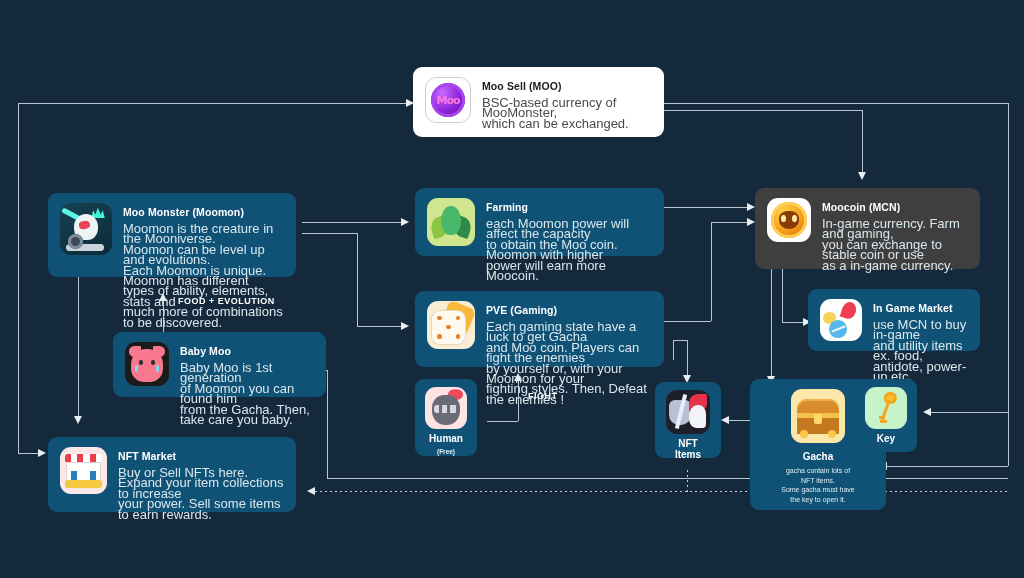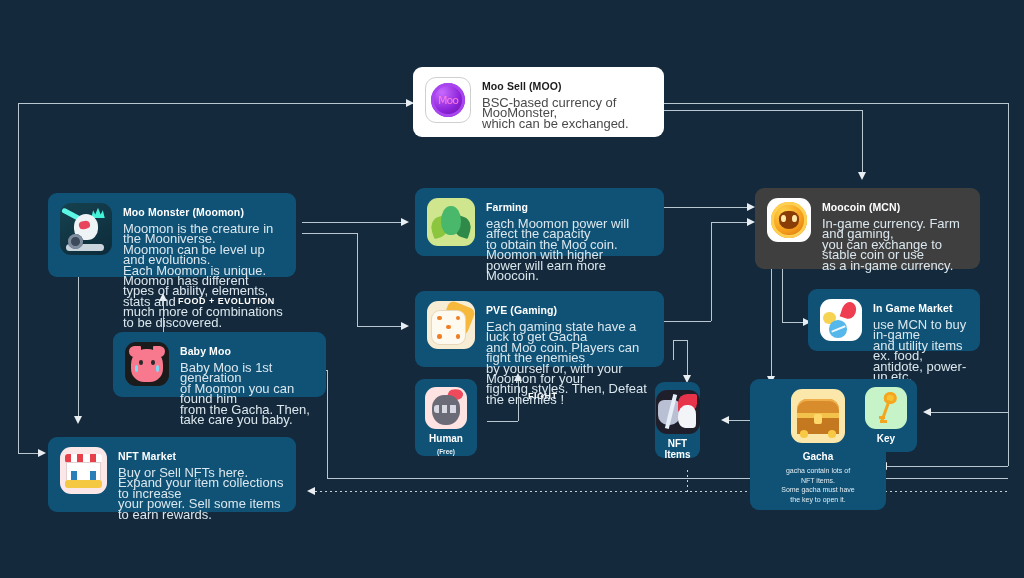--- a/index.html
+++ b/index.html
@@ -77,21 +77,21 @@
   
   .ic { width: 100%; height: 100%; position: relative; }
 
   
   .t-moo { background:#fff; border:1px solid #cfcfcf; }
   .moo-coin {
     width: 78%; height: 78%; border-radius: 50%;
     background: radial-gradient(circle at 32% 28%, #c86bff 0%, #8b22d8 55%, #5c0f96 100%);
     box-shadow: inset 0 0 0 3px #a845ee;
     display:flex; align-items:center; justify-content:center;
-    color:#ff7ae0; font-weight:normal; font-size:11px; letter-spacing:-1px;
+    color:#ff7ae0; font-weight:bold; font-size:11px; letter-spacing:-1px;
     font-family:"DejaVu Sans", sans-serif;
   }
   
   .t-moomon { background: linear-gradient(150deg,#16414f 0%,#0c2b3a 100%); }
   .mm-blob { position:absolute; left:26%; top:22%; width:48%; height:50%; border-radius:48% 48% 42% 42%; background:#eef3f6; }
   .mm-red  { position:absolute; left:36%; top:34%; width:22%; height:16%; background:#e8455c; border-radius:40%; transform:rotate(-12deg); }
   .mm-crown{ position:absolute; right:14%; top:9%; width:26%; height:20%; background:#43f3d8;
              clip-path: polygon(0% 100%,14% 24%,30% 66%,50% 0%,70% 66%,86% 24%,100% 100%); }
   .mm-beam { position:absolute; left:2%; top:18%; width:40%; height:10%; background:#5cf7e4; transform:rotate(28deg); border-radius:3px; }
   .mm-wheel{ position:absolute; left:16%; bottom:12%; width:28%; height:28%; border-radius:50%; background:#3d4a5b; box-shadow: inset 0 0 0 3px #7f8da0; }
@@ -385,21 +385,21 @@
       <div class="ic">
           <div class="h-plume"></div>
           <div class="h-helm"></div>
           <div class="h-visor"></div>
         </div>
     </div>
     <div class="vtitle">Human</div>
     <div class="vsub">(Free)</div>
   </div>
 
-  <div class="card vert" style="left:655px; top:382px; width:45px; height:76px;">
+  <div class="card vert" style="left:655px; top:382px; width:66px; height:76px;">
     <div class="thumb t-nfti" style="width:44px;height:44px;">
       <div class="ic">
           <div class="n-armor"></div>
           <div class="n-cap"></div>
           <div class="n-bird"></div>
           <div class="n-sword"></div>
         </div>
     </div>
     <div class="vtitle">NFT Items</div>
   </div>

